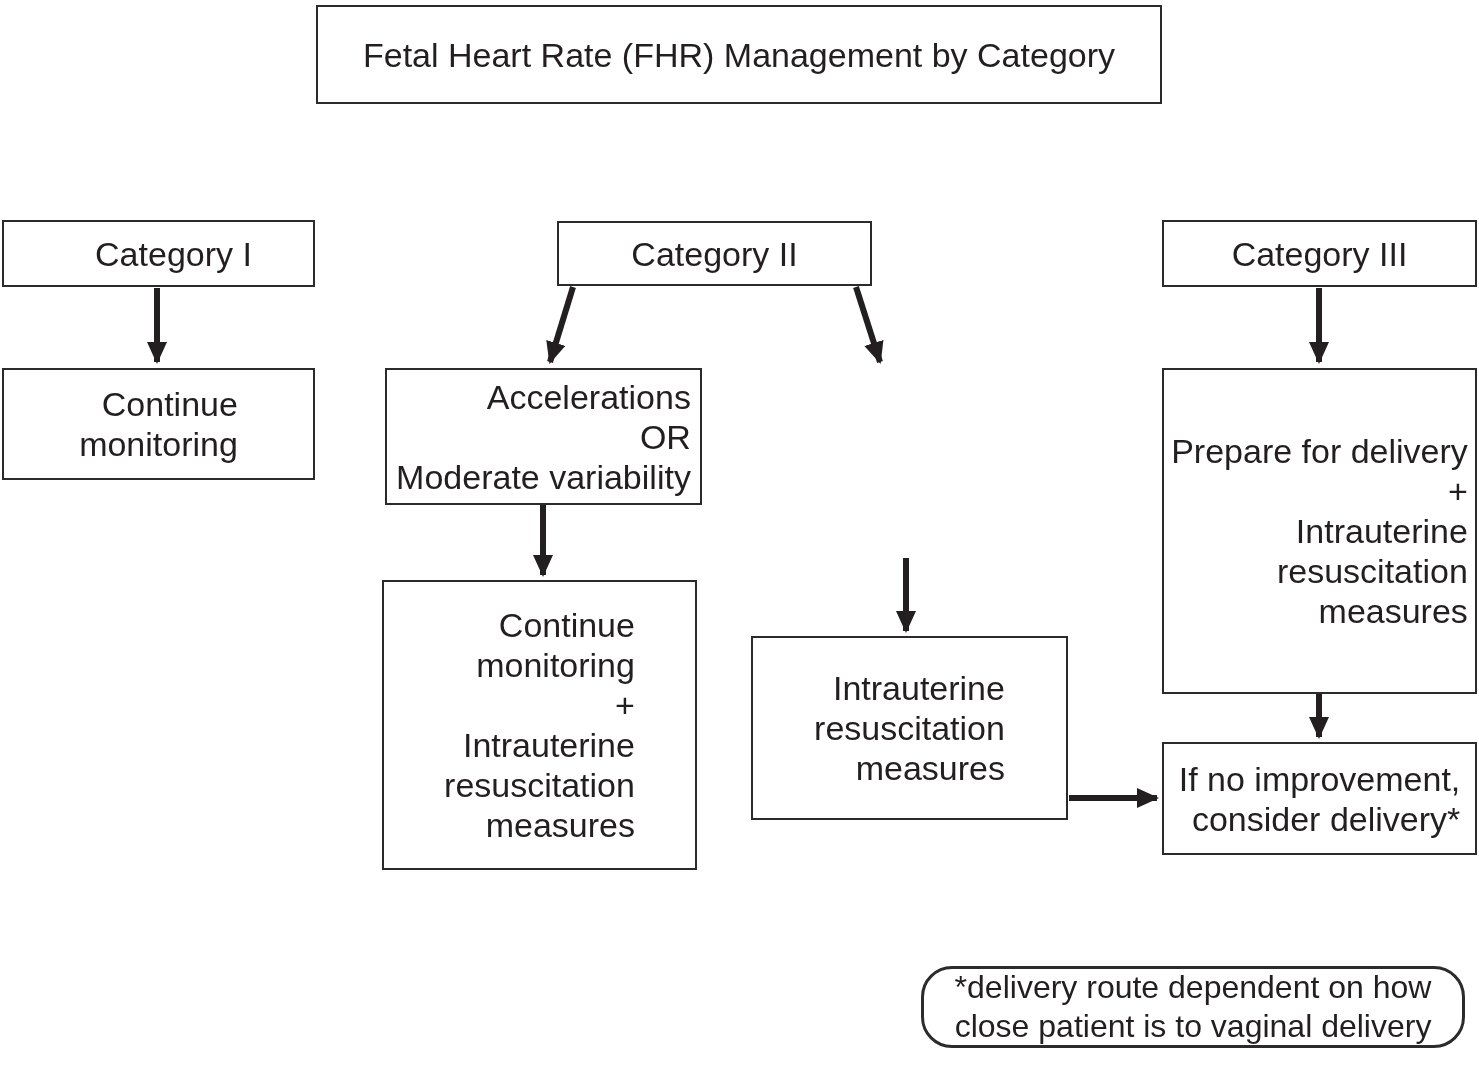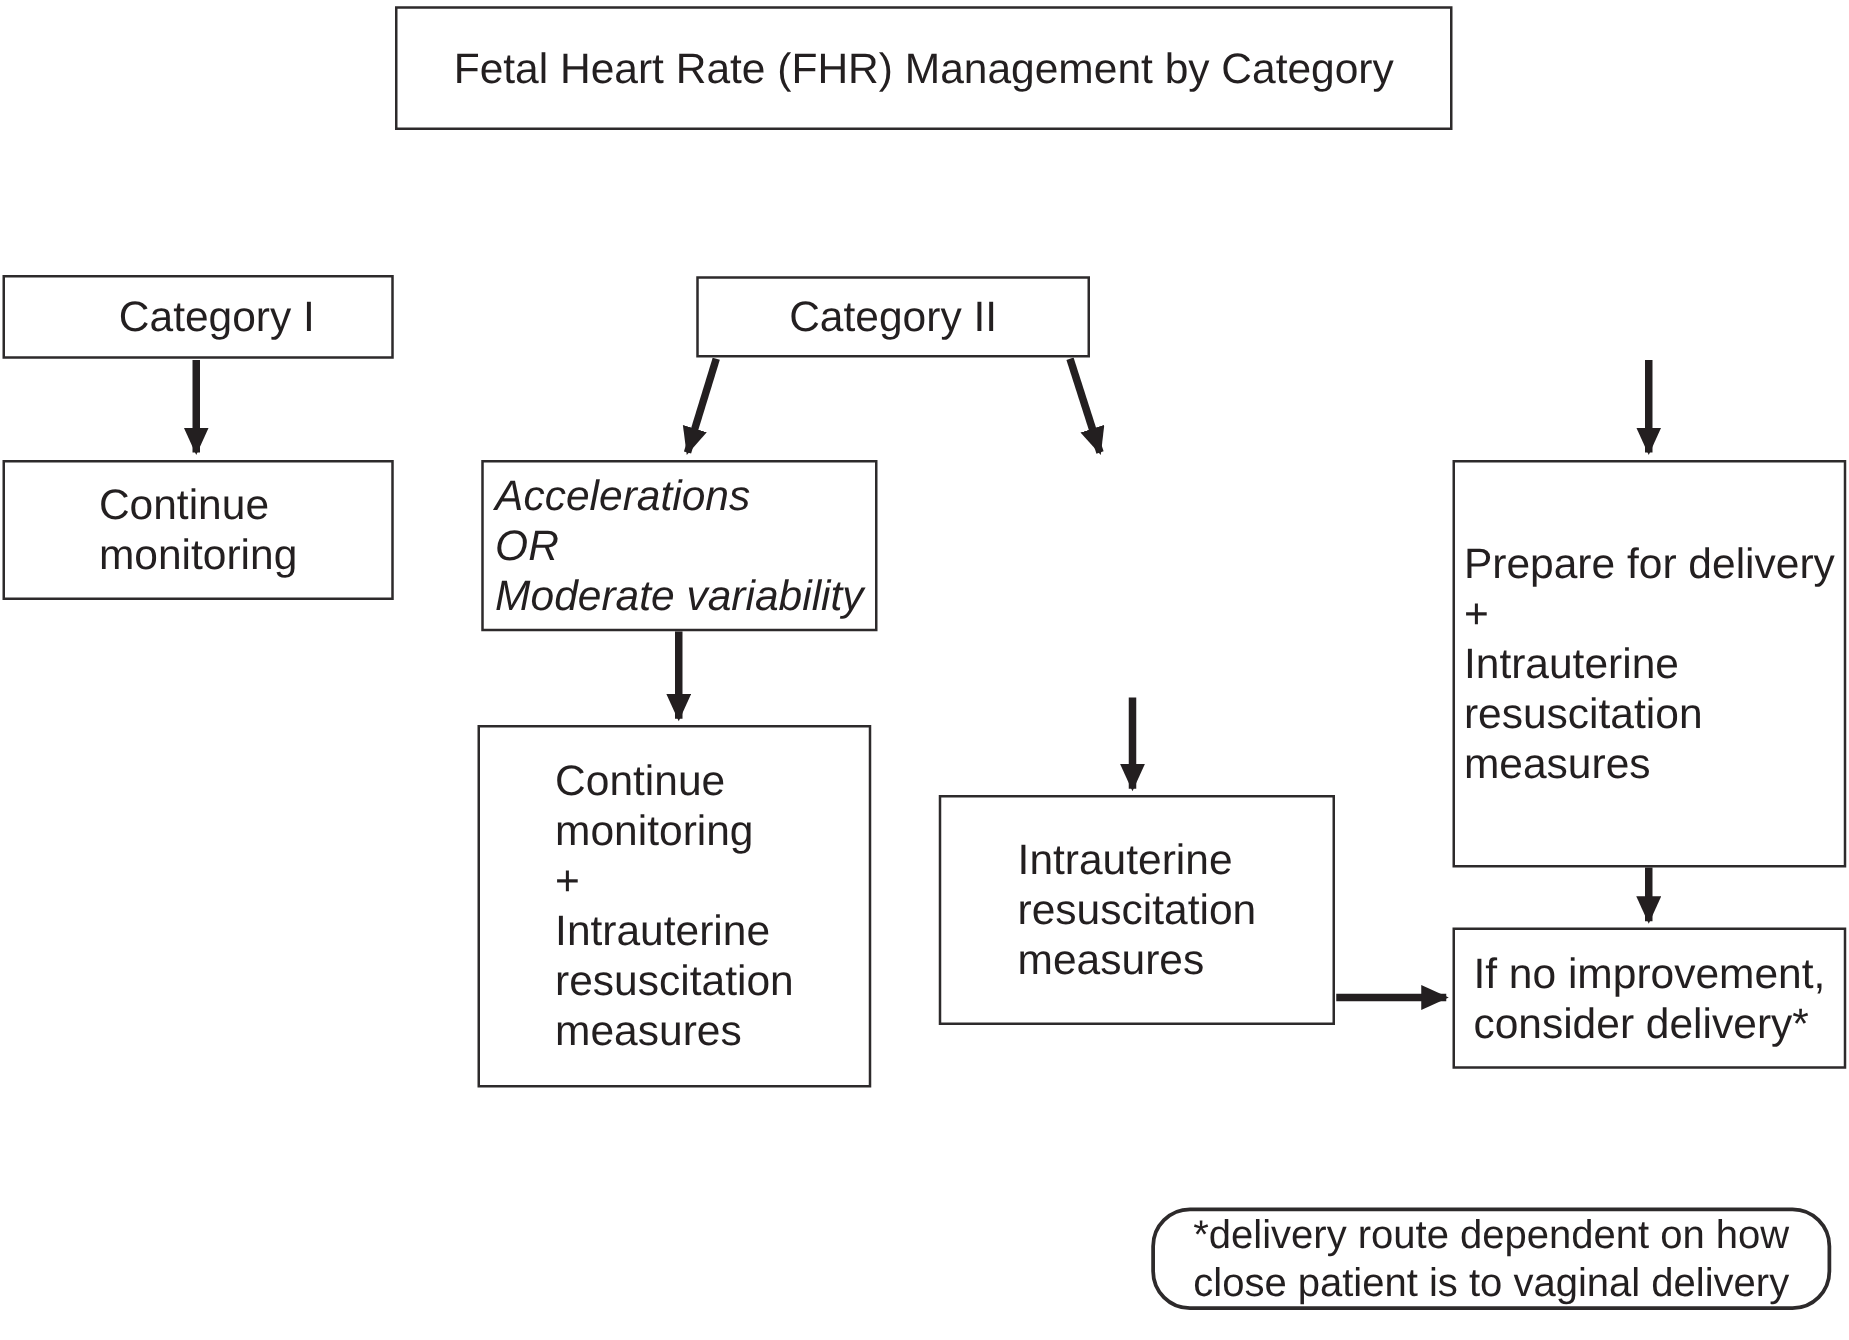--- a/index.html
+++ b/index.html
@@ -28,36 +28,36 @@
   .arrows line { stroke: var(--line); stroke-width: 6; }
   .arrowhead-path { fill: var(--line); }
   .node {
     position: absolute;
     z-index: 2;
     background: var(--background);
     border: 2px solid #2d2a2b;
     display: flex;
     align-items: center;
     justify-content: center;
-    text-align: left;
+    text-align: right;
     white-space: pre-line;
     font-size: 34px;
     line-height: 40px;
     color: var(--text);
     padding: 4px 6px;
   }
   .title-box {
     left: 316px; top: 5px; width: 846px; height: 99px;
     font-size: 34px;
   }
   .node-category-i    { left: 2px;    top: 220px; width: 313px; height: 67px; padding-left: 36px; }
   .node-category-ii   { left: 557px;  top: 221px; width: 315px; height: 65px; }
   .node-category-iii  { left: 1162px; top: 220px; width: 315px; height: 67px; }
   .node-cat1-action   { left: 2px;    top: 368px; width: 313px; height: 112px; }
-  .node-cat2-accel    { left: 385px;  top: 368px; width: 317px; height: 137px; font-style: italic; }
+  .node-cat2-accel    { left: 385px;  top: 368px; width: 317px; height: 137px; }
   .node-cat2-noaccel  { left: 751px;  top: 368px; width: 317px; height: 190px; }
   .node-cat3-action   { left: 1162px; top: 368px; width: 315px; height: 326px; }
   .node-accel-action  { left: 382px;  top: 580px; width: 315px; height: 290px; }
   .node-noaccel-action{ left: 751px;  top: 636px; width: 317px; height: 184px; }
   .node-no-improve    { left: 1162px; top: 742px; width: 315px; height: 113px; }
   .footnote-box {
     left: 921px; top: 966px; width: 544px; height: 82px;
     border-radius: 31px;
     font-size: 32px;
     line-height: 39px;
@@ -90,20 +90,23 @@
   </div>
 
   <div class="node node-category-i">
     <span>Category I</span>
   </div>
 
   <div class="node node-category-ii">
     <span>Category II</span>
   </div>
 
+  <div class="node node-category-iii">
+    <span>Category III</span>
+  </div>
 
   <div class="node node-cat1-action">
     <span>Continue
 monitoring</span>
   </div>
 
   <div class="node node-cat2-accel">
     <span>Accelerations
 OR
 Moderate variability</span>

